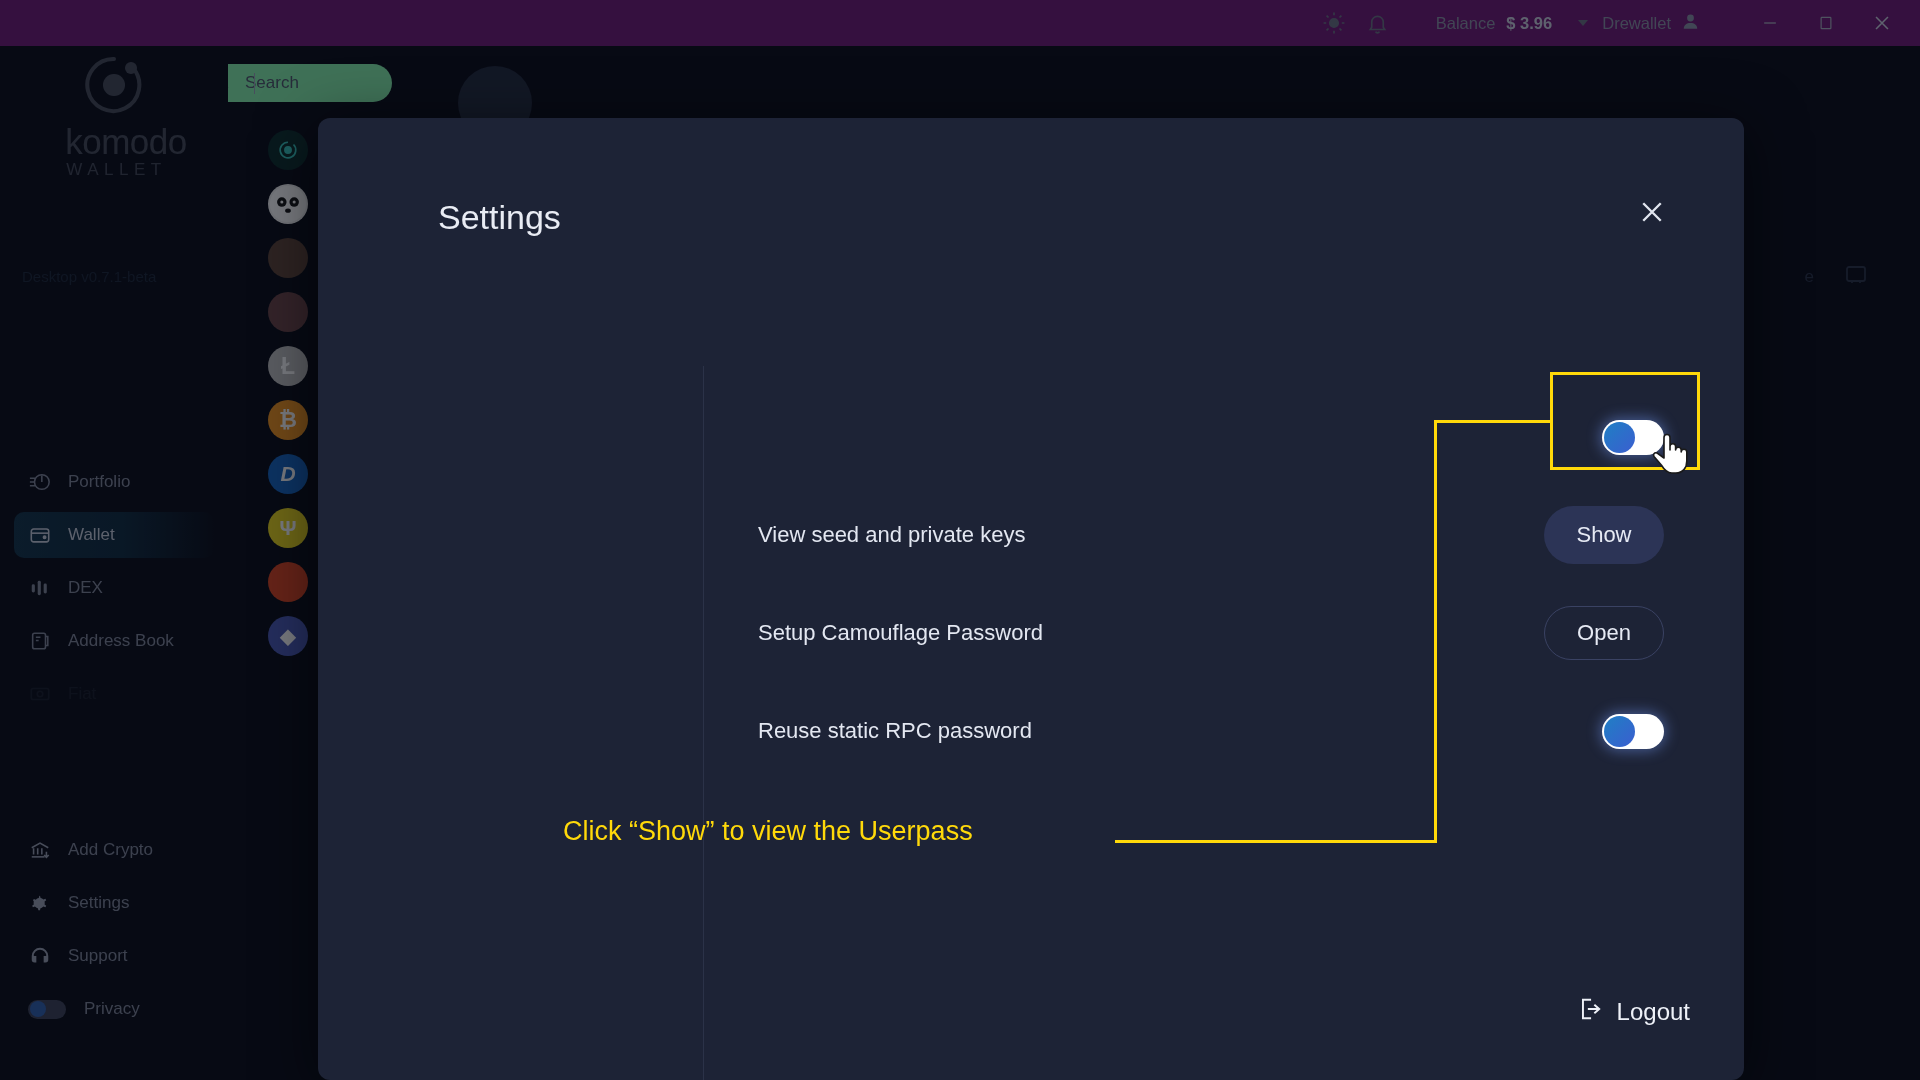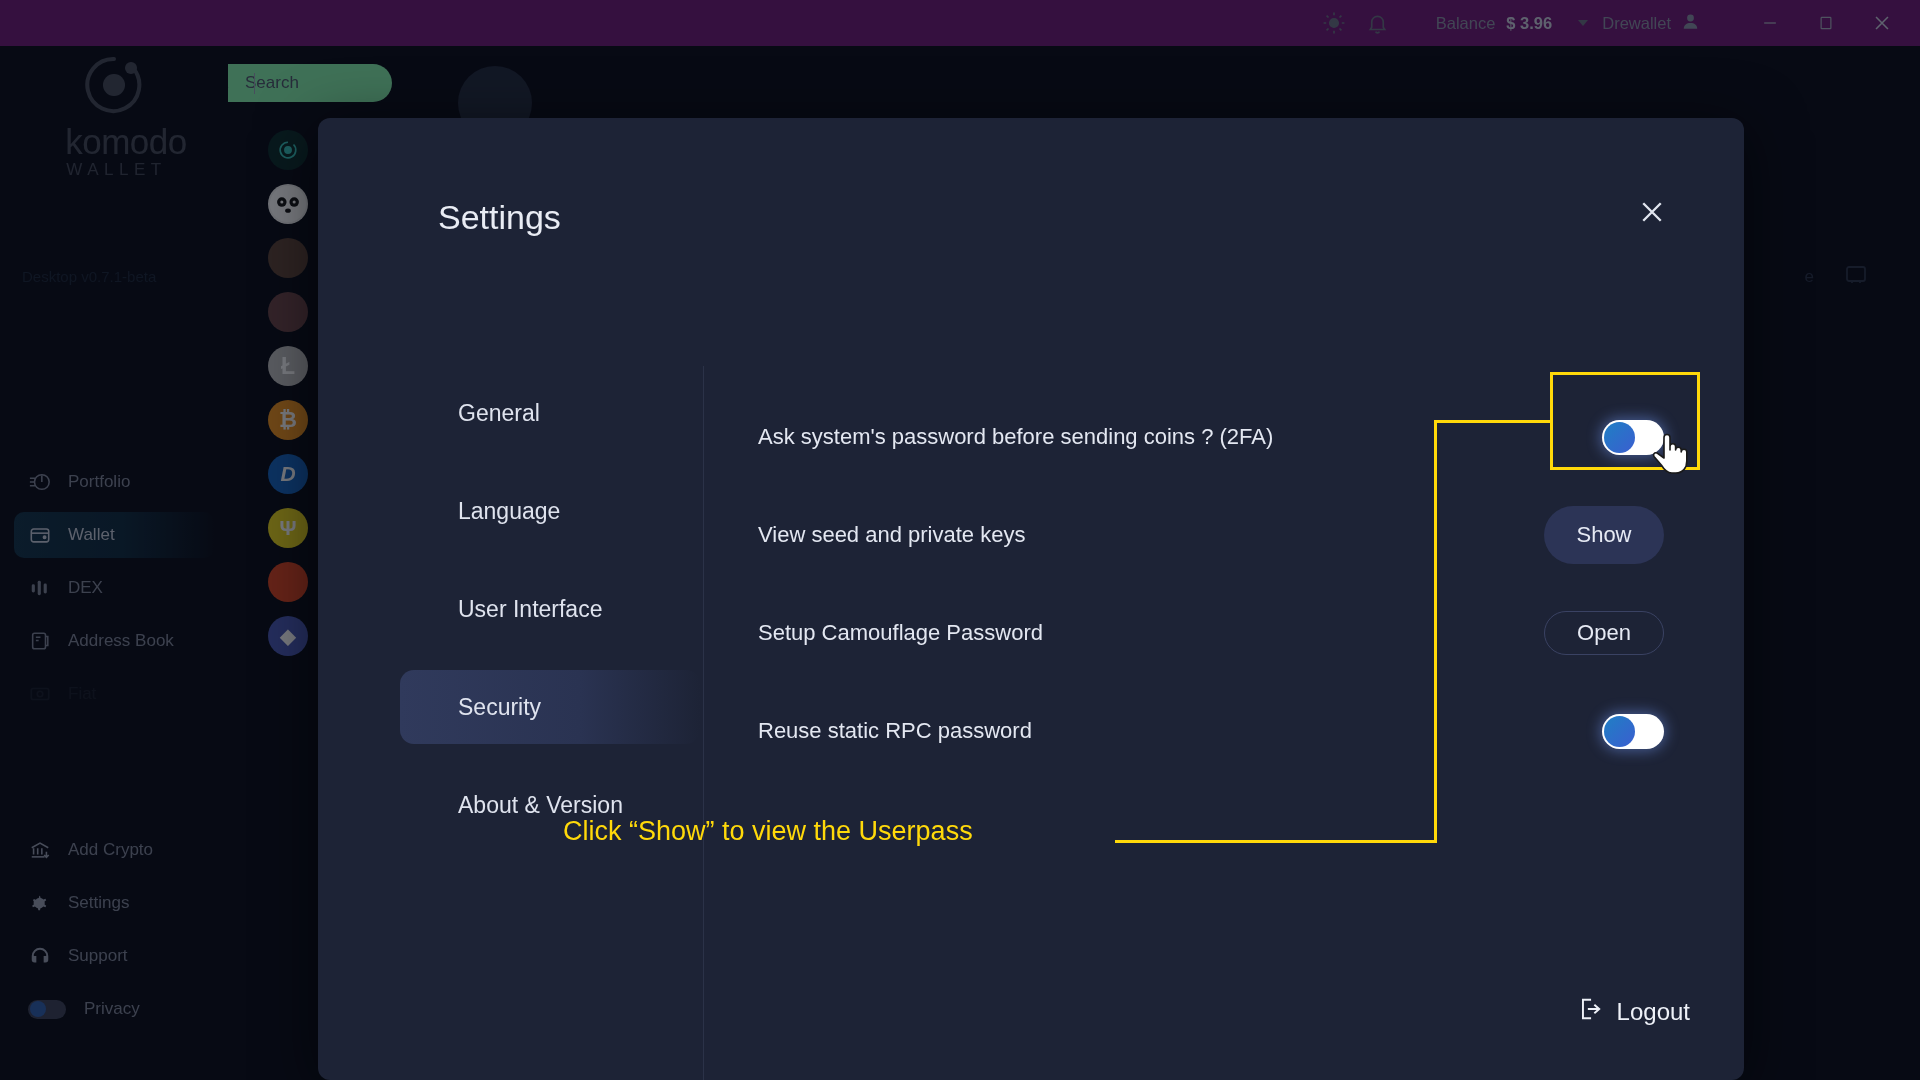--- a/index.html
+++ b/index.html
@@ -217,21 +217,21 @@
 
   .btn-filled {
     min-width: 120px; height: 58px;
     padding: 10px 26px;
     border-radius: 29px;
     background: #2c3456;
     color: #e6eaf4; font-size: 22px;
     display: flex; align-items: center; justify-content: center;
   }
   .btn-outline {
-    min-width: 120px; height: 44px;
+    min-width: 120px; height: 54px;
     padding: 12px 26px;
     border-radius: 29px;
     background: transparent;
     border: 1.5px solid #3a4263;
     color: #e6eaf4; font-size: 22px;
     display: flex; align-items: center; justify-content: center;
   }
 
   
   .hl-box {
@@ -500,42 +500,24 @@
   <div class="modal">
     <div class="modal-title">Settings</div>
     <div class="modal-close">
       <svg viewBox="0 0 24 24" width="30" height="30" fill="none" stroke="#e1e5ef" stroke-width="1.9">
           <path d="M5 5l14 14M19 5L5 19"></path>
         </svg>
     </div>
 
     <div class="modal-divider"></div>
 
-    <div class="tablist">
-      <div class="tab">
-        <span>General</span>
-      </div>
-      <div class="tab">
-        <span>Language</span>
-      </div>
-      <div class="tab">
-        <span>User Interface</span>
-      </div>
-      <div class="tab active">
-        <span>Security</span>
-      </div>
-      <div class="tab">
-        <span>About &amp; Version</span>
-      </div>
-    </div>
 
     <div class="rows">
 
       <div class="srow">
-        <div class="srow-label">Ask system's password before sending coins ? (2FA)</div>
         <div class="srow-ctl">
           <div class="toggle"></div>
         </div>
       </div>
 
       <div class="srow">
         <div class="srow-label">View seed and private keys</div>
         <div class="srow-ctl">
           <div class="btn-filled">Show</div>
         </div>

